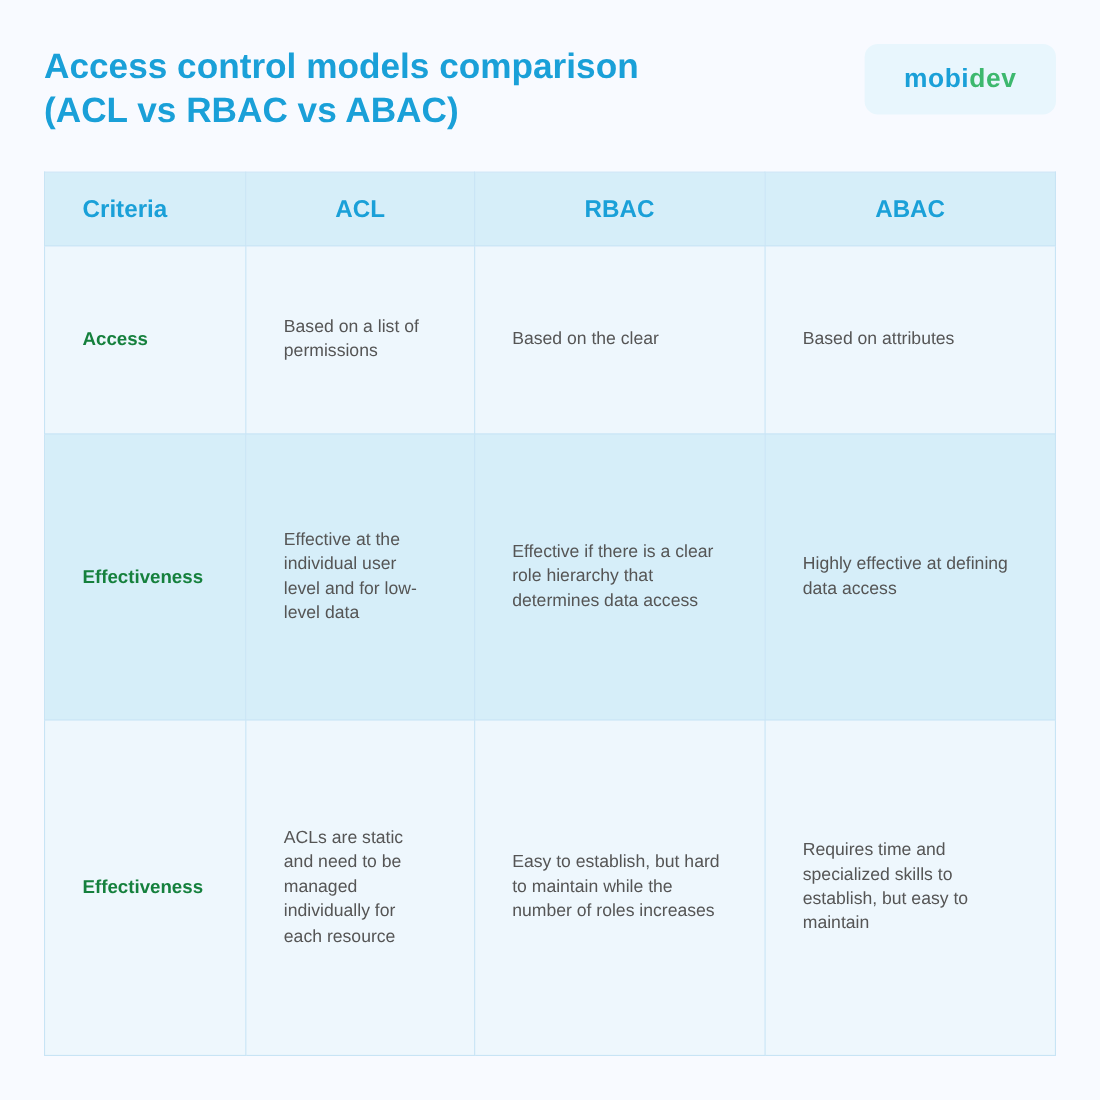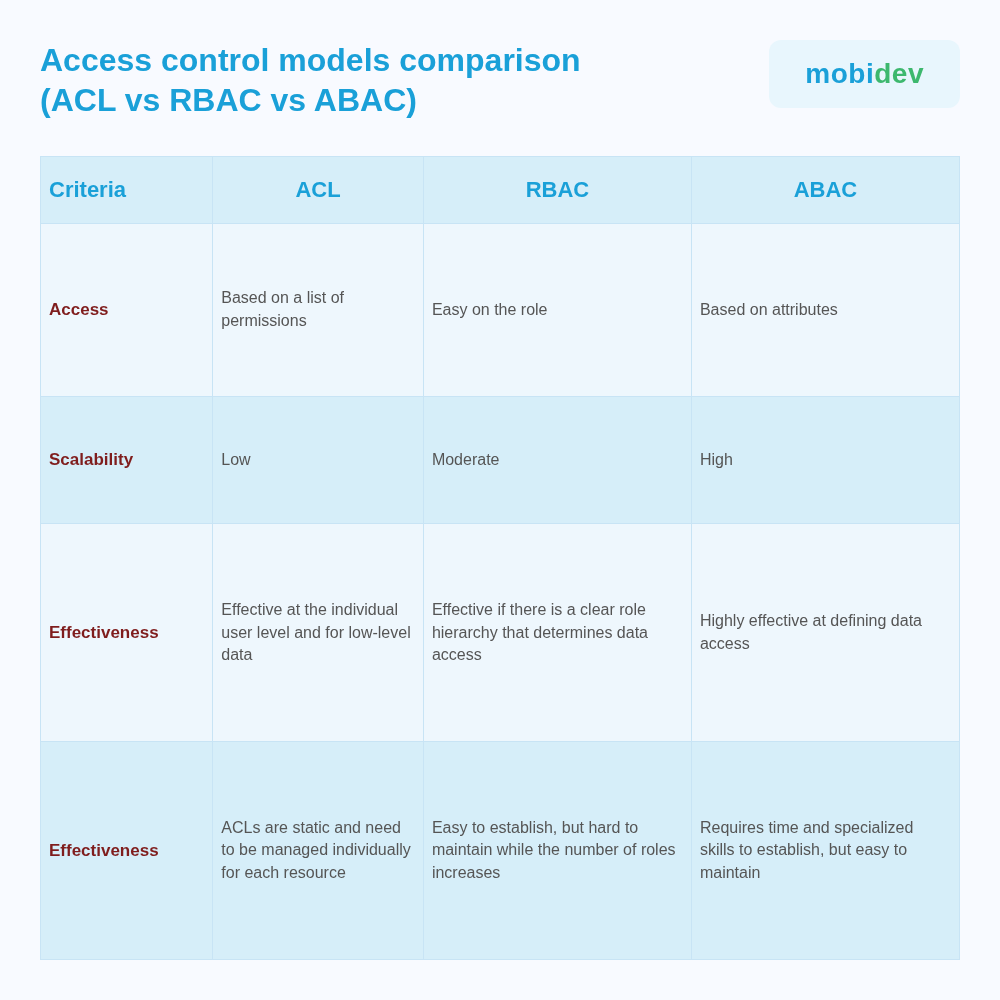--- a/index.html
+++ b/index.html
@@ -43,21 +43,21 @@
     .logo-box {
       background: #e8f6fd;
       border-radius: 12px;
       padding: 18px 36px;
       display: flex;
       align-items: center;
       justify-content: center;
     }
 
     .logo-text {
-      font-size: 28px;
+      font-size: 24px;
       font-weight: 400;
       color: #1aa0d8;
       letter-spacing: 0.5px;
     }
 
     .logo-text .bold-part {
       font-weight: 700;
     }
 
     .logo-text .green-part {
@@ -68,21 +68,21 @@
     
     .comparison-table {
       width: 100%;
       border-collapse: collapse;
       flex: 1;
     }
 
     .comparison-table th,
     .comparison-table td {
       border: 1px solid #c8e4f5;
-      padding: 20px 8px;
+      padding: 20px 34px;
       vertical-align: middle;
       text-align: left;
     }
 
     .comparison-table thead tr {
       background: #d6eef9;
     }
 
     .comparison-table thead th {
       font-size: 22px;
@@ -103,21 +103,21 @@
     .comparison-table tbody tr:nth-child(odd) {
       background: #eef7fd;
     }
     .comparison-table tbody tr:nth-child(even) {
       background: #d6eef9;
     }
 
     .criteria-cell {
       font-size: 17px;
       font-weight: 700;
-      color: #7f1d1d;
+      color: #15803d;
     }
 
     .data-cell {
       font-size: 16px;
       font-weight: 400;
       color: #555;
       line-height: 1.4;
       text-align: center;
     }
   </style>
@@ -150,28 +150,22 @@
         <th class="col-abac">
           <span>ABAC</span>
         </th>
       </tr>
     </thead>
     <tbody>
 
     <tr>
           <td class="criteria-cell">Access</td>
           <td class="data-cell">Based on a list of permissions</td>
-          <td class="data-cell">Easy on the role</td>
+          <td class="data-cell">Based on the clear</td>
           <td class="data-cell">Based on attributes</td>
-        </tr>
-        <tr>
-          <td class="criteria-cell">Scalability</td>
-          <td class="data-cell">Low</td>
-          <td class="data-cell">Moderate</td>
-          <td class="data-cell">High</td>
         </tr>
         <tr>
           <td class="criteria-cell">Effectiveness</td>
           <td class="data-cell">Effective at the individual user level and for low-level data</td>
           <td class="data-cell">Effective if there is a clear role hierarchy that determines data access</td>
           <td class="data-cell">Highly effective at defining data access</td>
         </tr>
         <tr>
           <td class="criteria-cell">Effectiveness</td>
           <td class="data-cell">ACLs are static and need to be managed individually for each resource</td>

